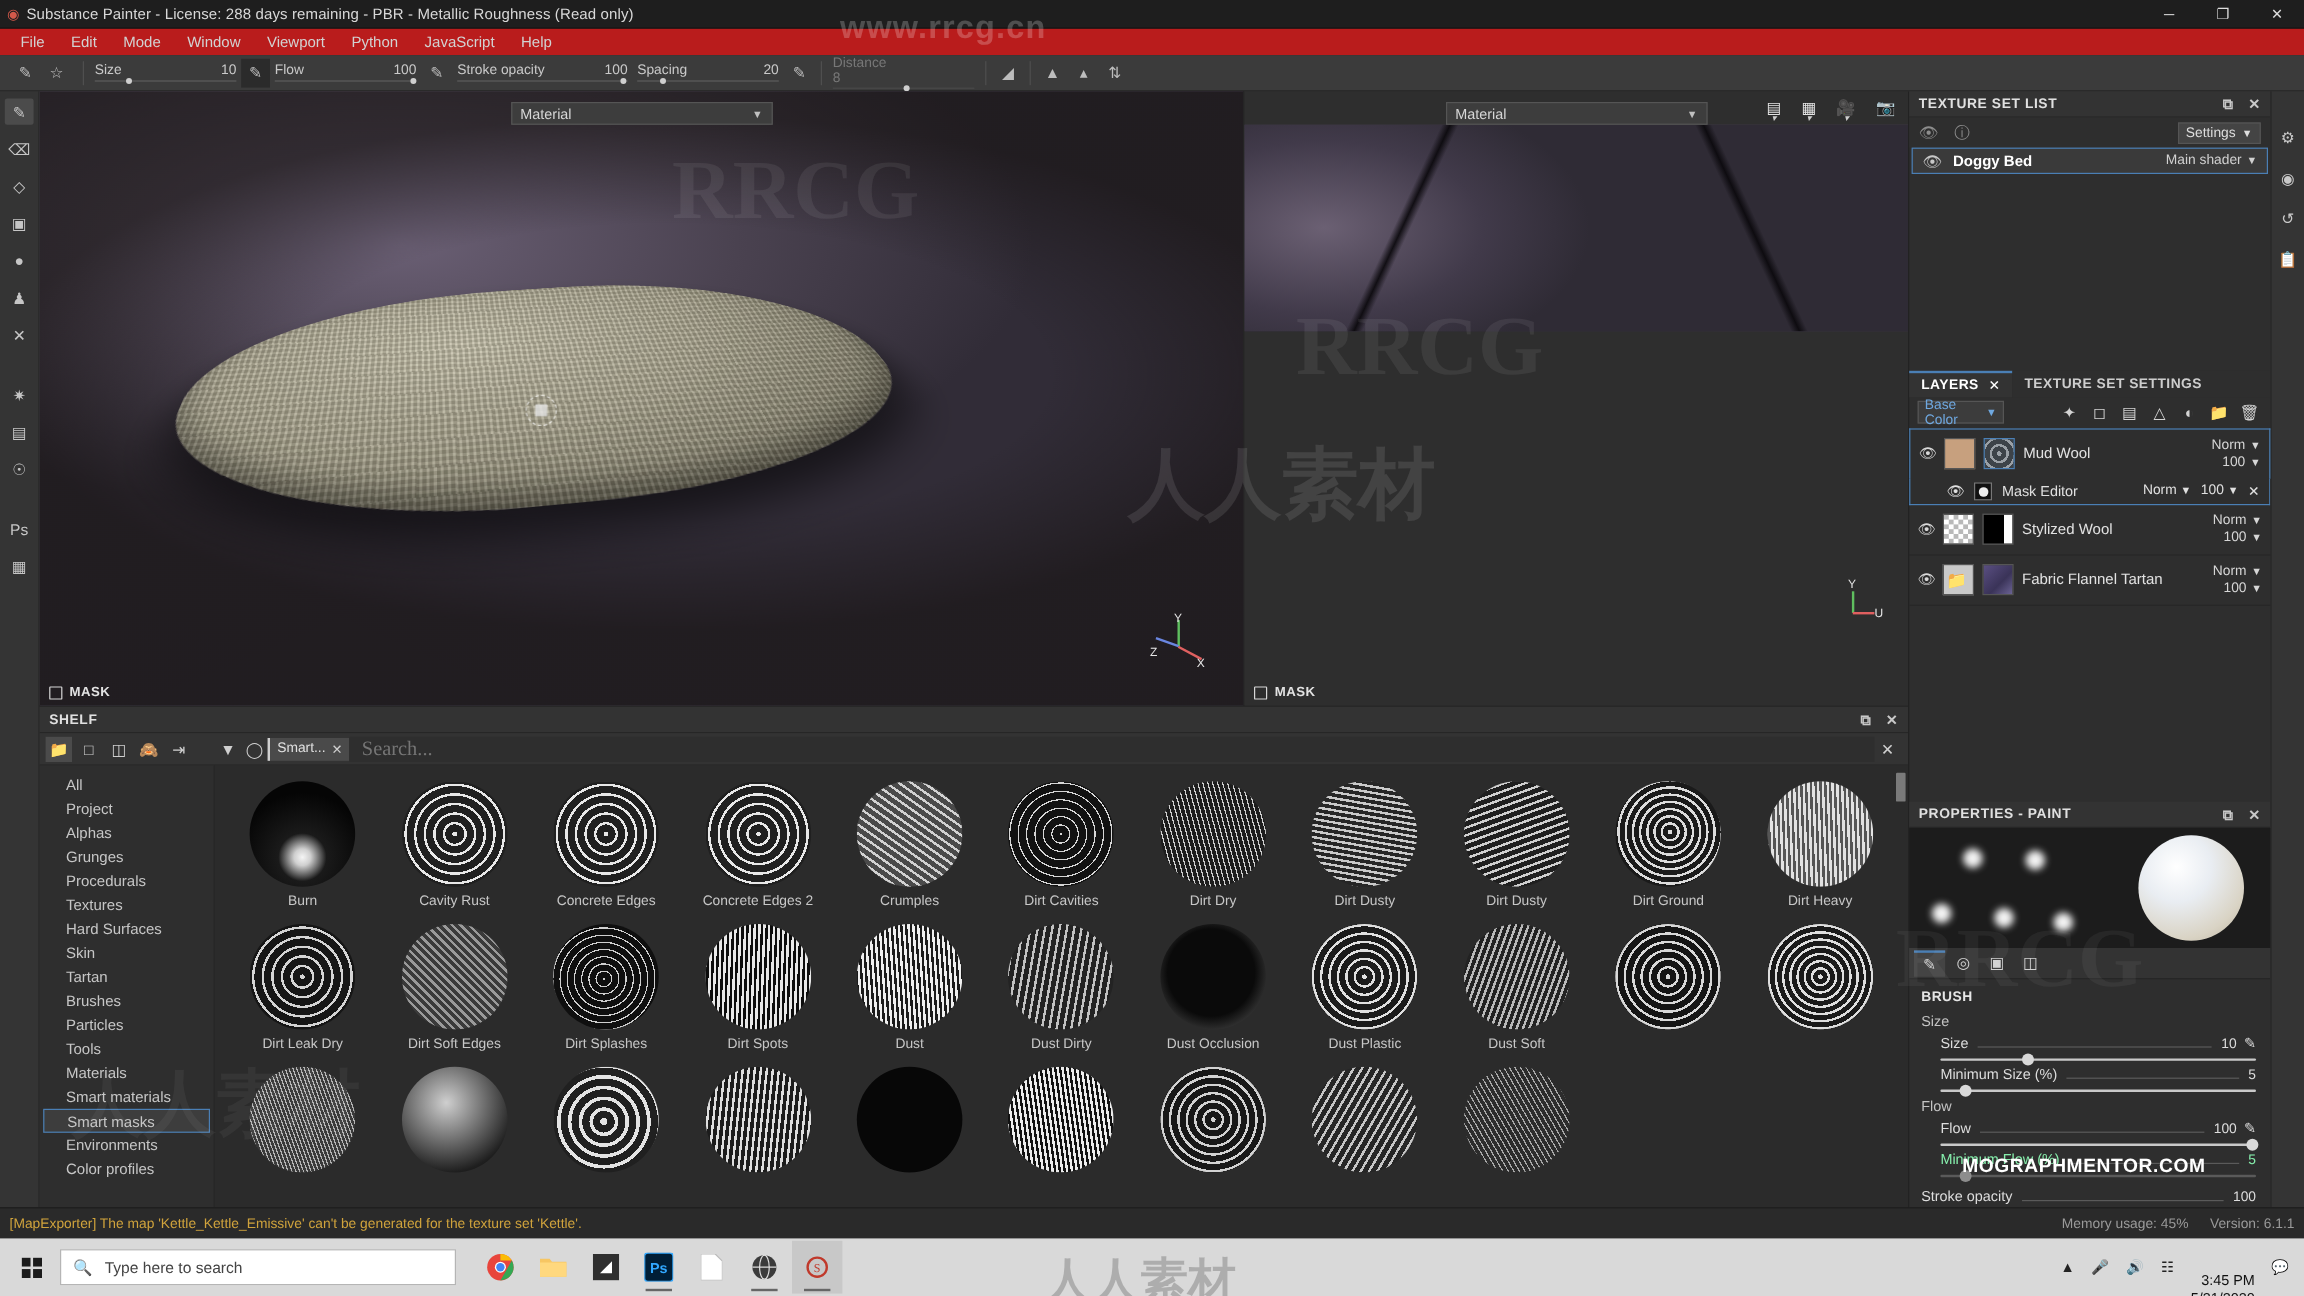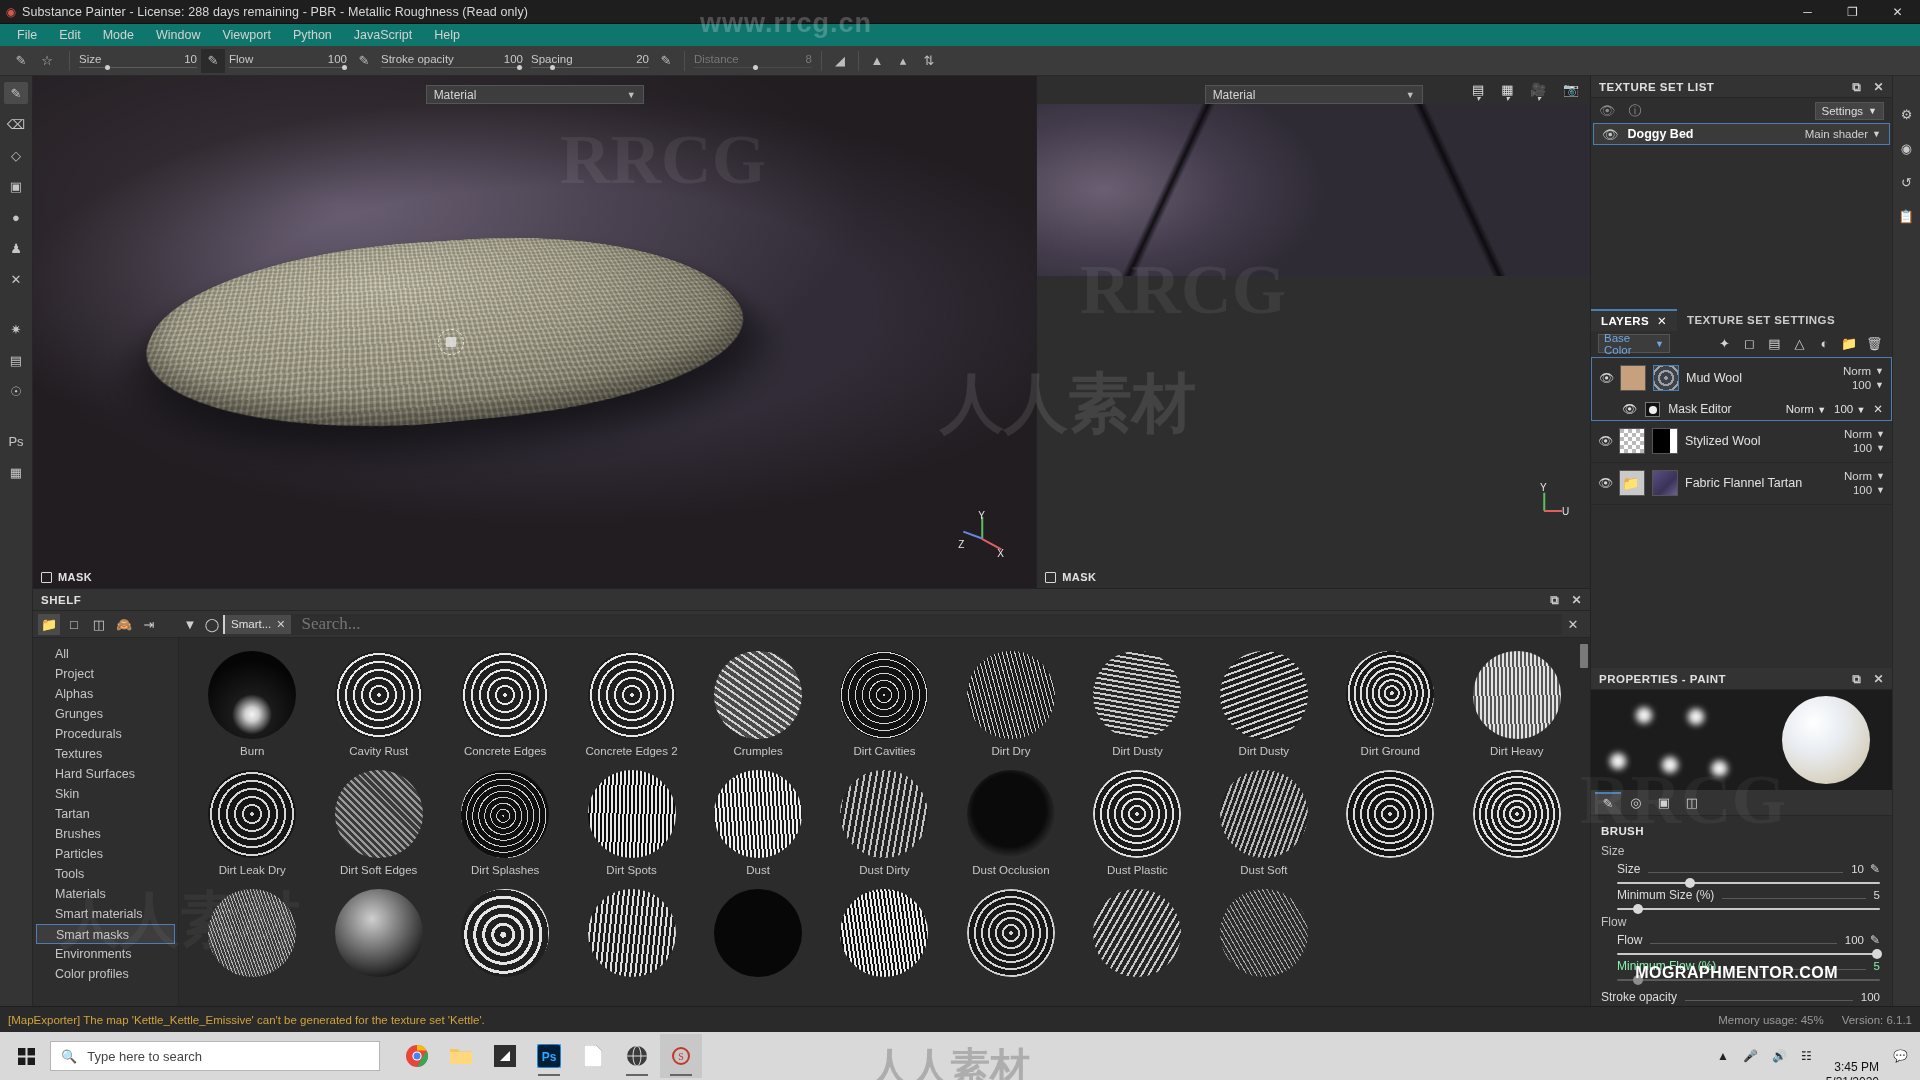--- a/index.html
+++ b/index.html
@@ -17,36 +17,36 @@
   }
   #titlebar .app-ico { width:22px; text-align:center; color:#d4594a; font-size:12px; }
   #titlebar .title { font-size:12.5px; color:#d8d8d8; letter-spacing:.1px; }
   #titlebar .winbtns { margin-left:auto; display:flex; height:24px; }
   #titlebar .winbtns div {
     width:45px; display:flex; align-items:center; justify-content:center;
     color:#ddd; font-size:12px;
   }
 
   
-  #menubar { height:22px; background:#0f766e; display:flex; align-items:flex-end; padding-left:6px; }
+  #menubar { height:22px; background:#b91c1c; display:flex; align-items:flex-end; padding-left:6px; }
   #menubar .mi { padding:0 11px; line-height:22px; font-size:12.5px; color:#d2d2d2; }
 
   
   #toolbar {
     height:30px; background:#3b3b3b; display:flex; align-items:center;
     border-bottom:1px solid #2a2a2a; padding-left:4px; position:relative;
   }
   .tb-ico { width:26px; height:24px; display:flex; align-items:center; justify-content:center; color:#bdbdbd;}
   .tb-group { display:flex; align-items:center; height:30px; padding:0 4px; }
   .tb-sep { width:1px; height:20px; background:#4f4f4f; margin:0 5px; }
   .tb-field { display:flex; flex-direction:column; justify-content:center; width:118px; position:relative;}
   .tb-field .row { display:flex; justify-content:space-between; font-size:11.5px; color:#c9c9c9; }
   .tb-field .bar { height:1px; background:#5d5d5d; margin-top:2px; position:relative; }
   .tb-field .bar i { position:absolute; top:-2px; width:5px; height:5px; border-radius:50%; background:#cfcfcf; }
-  .tb-field.dim .row { color:#777; }
+  .tb-field.dim .row { color:#777;flex-direction:column; }
   .tb-field.dim .bar { background:#4a4a4a; }
 
   
   #main { display:flex; height:calc(1080px - 24px - 22px - 30px - 26px - 48px); }
   
   #toolstrip {
     width:33px; background:#343434; border-right:1px solid #262626;
     display:flex; flex-direction:column; align-items:center; padding-top:6px; gap:9px;
   }
   #toolstrip .ti {

